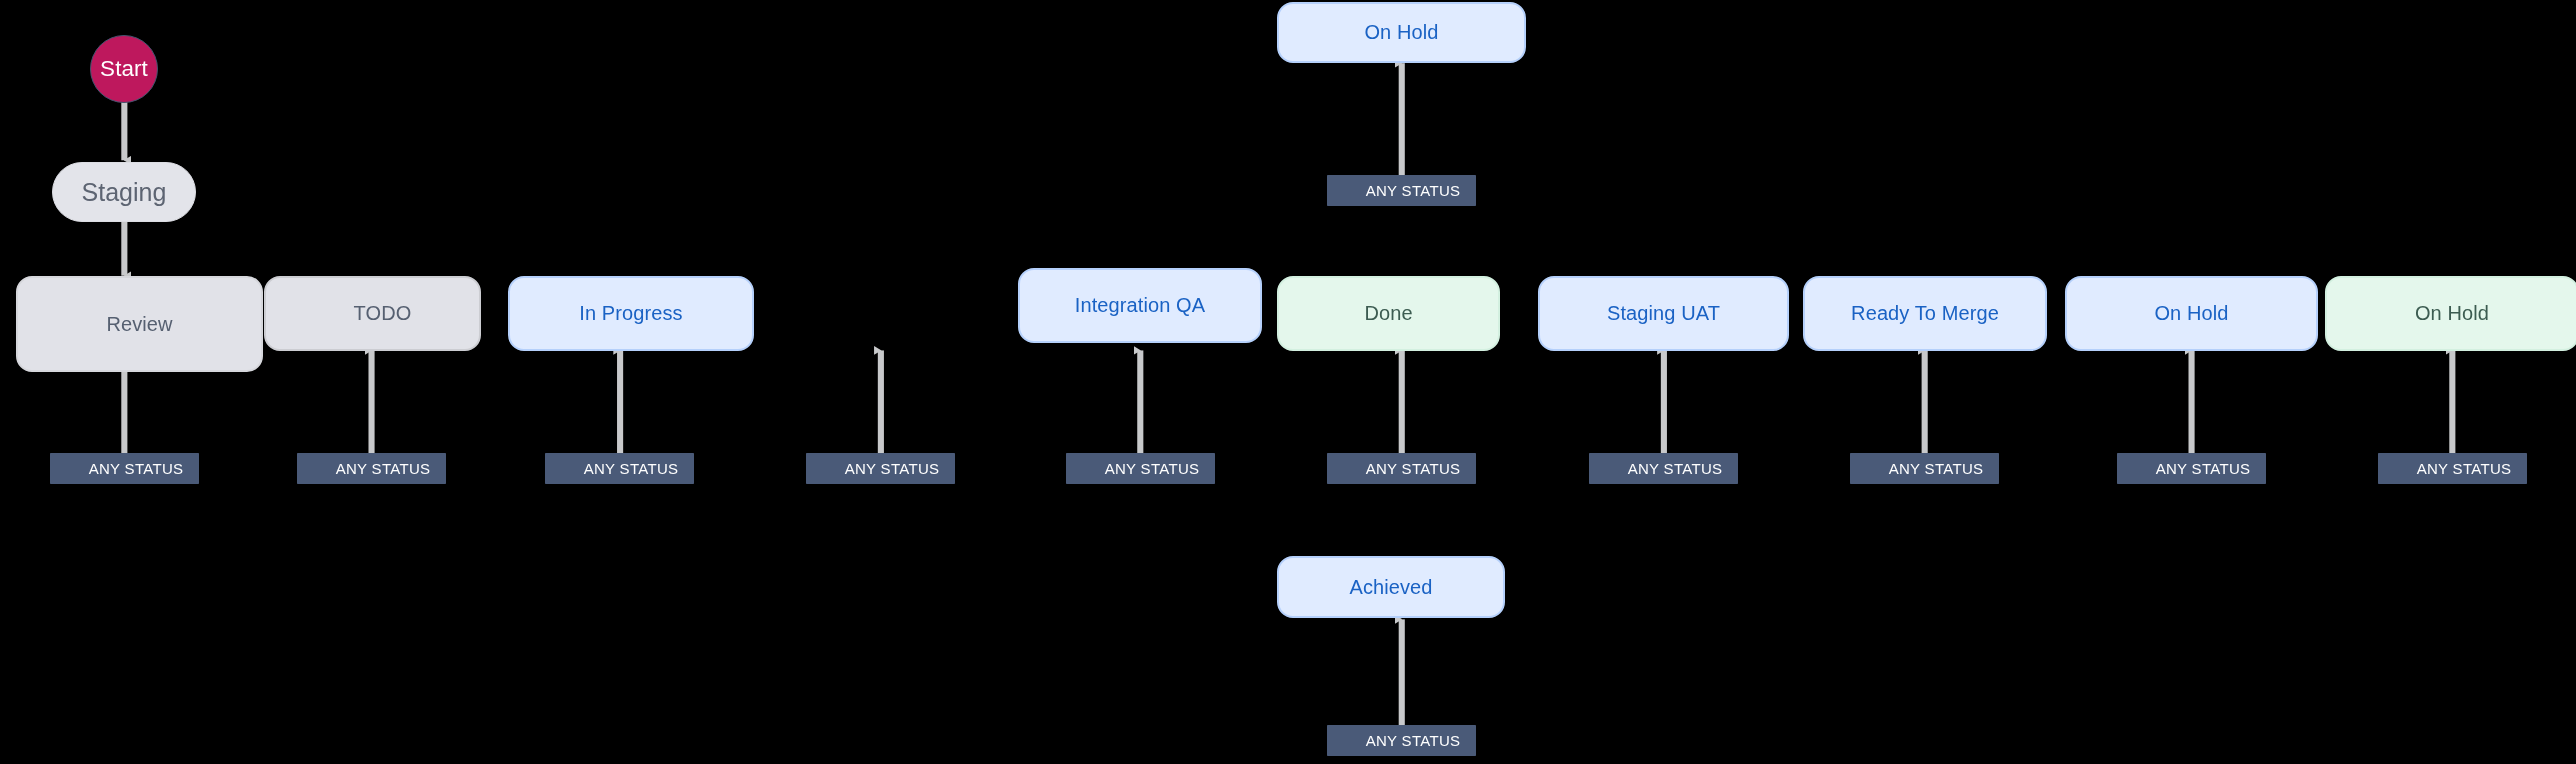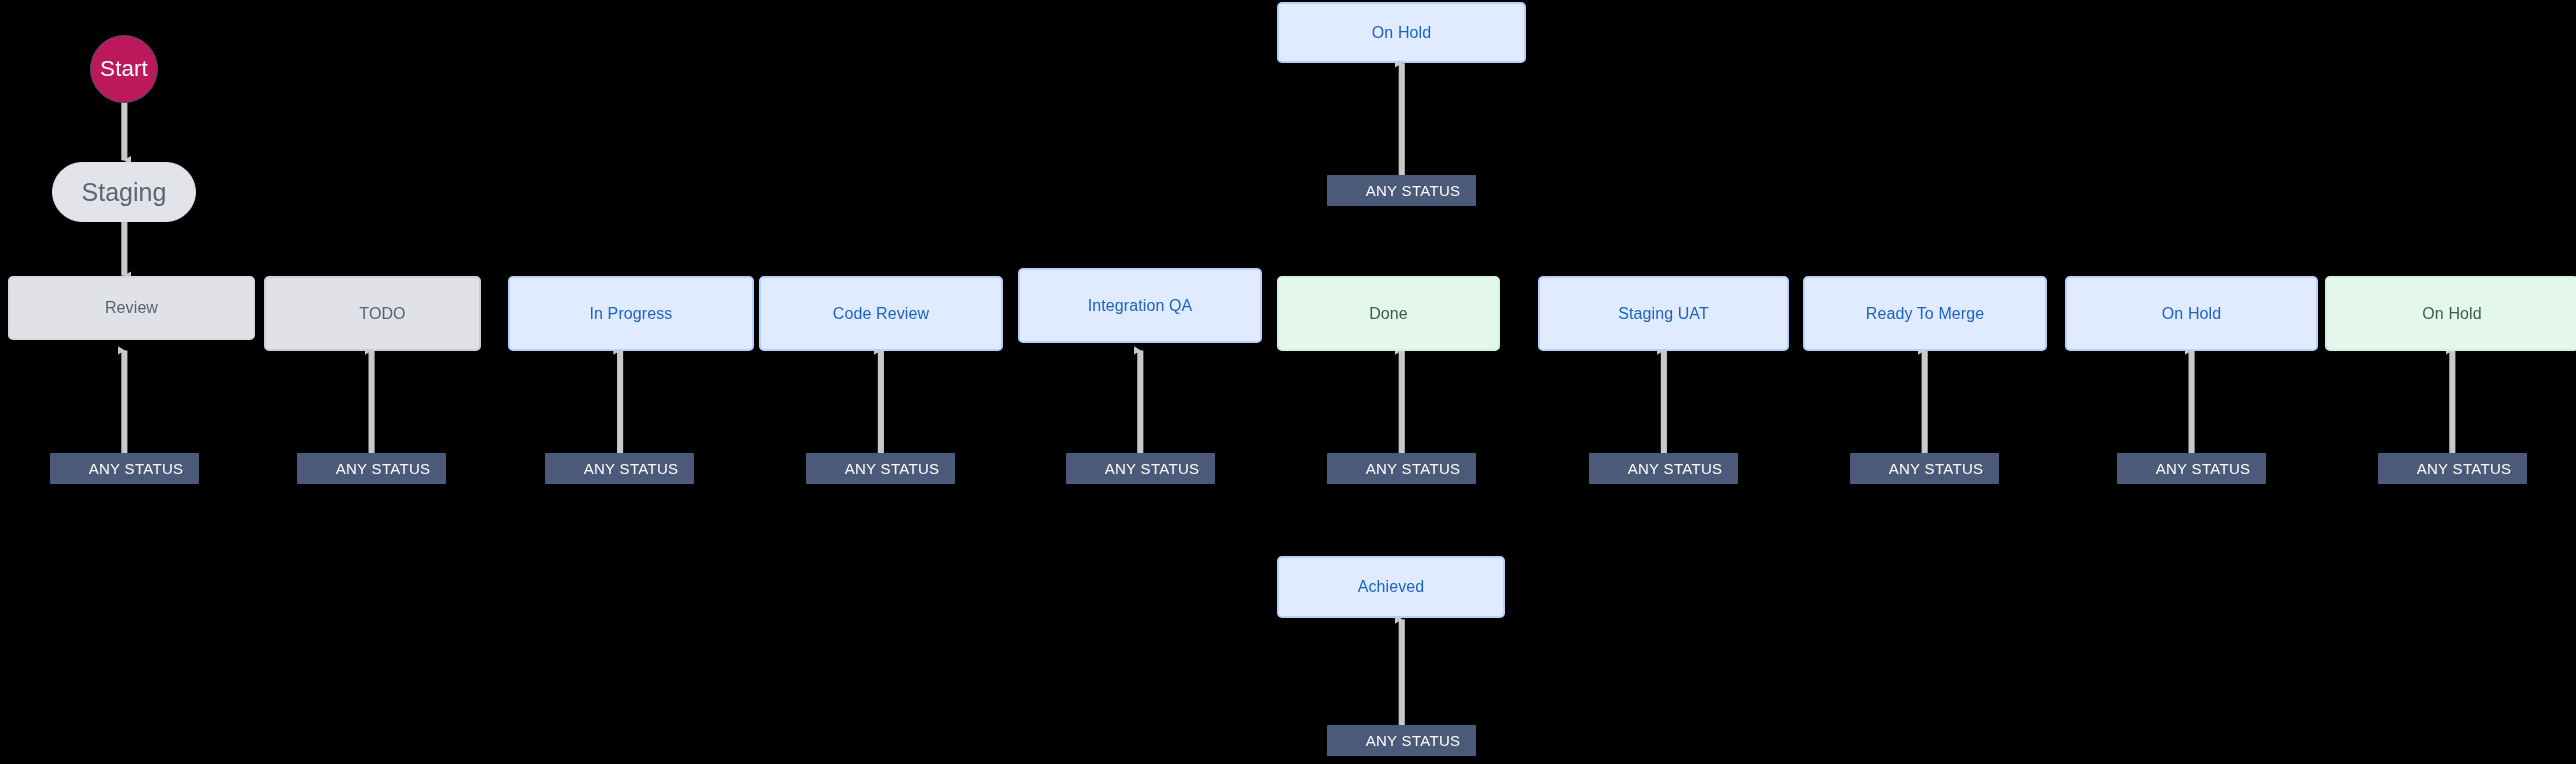--- a/index.html
+++ b/index.html
@@ -43,22 +43,22 @@
     border-radius: 30px;
     background: #e3e4ea;
     border: 1.4px solid #dcdde3;
     color: #5d6472;
     font-size: 25px;
     font-weight: 400;
   }
 
   
   .node.status {
-    border-radius: 5px;
-    font-size: 16px;
+    border-radius: 16px;
+    font-size: 20px;
     font-weight: 400;
     letter-spacing: 0.1px;
   }
   .node.status.grey {
     background: #e1e2e8;
     border: 2px solid #d6d7dc;
     color: #566071;
   }
   .node.status.grey2 {
     background: #e1e2e8;
@@ -151,32 +151,29 @@
     <span>Staging</span>
   </div>
 
   <div class="node status blue" style="left:1277px; top:2px; width:249px; height:61px;">
     <span>On Hold</span>
   </div>
   <div class="chip" style="left:1327px; top:175px; width:149px; height:31px;">
     <span>ANY STATUS</span>
   </div>
 
-  <div class="node status grey" style="left:8px; top:276px; width:247px; height:64px;">
+  <div class="node status grey" style="left:16px; top:276px; width:247px; height:96px;">
     <span>Review</span>
   </div>
   <div class="node status grey2" style="left:264px; top:276px; width:217px; height:75px;padding-left:20px;">
     <span>TODO</span>
   </div>
   <div class="node status blue" style="left:508px; top:276px; width:246px; height:75px;">
     <span>In Progress</span>
   </div>
-  <div class="node status blue" style="left:759px; top:276px; width:244px; height:75px;">
-    <span>Code Review</span>
-  </div>
   <div class="node status blue" style="left:1018px; top:268px; width:244px; height:75px;">
     <span>Integration QA</span>
   </div>
   <div class="node status green" style="left:1277px; top:276px; width:223px; height:75px;text-align:center;">
     <span>Done</span>
   </div>
   <div class="node status blue" style="left:1538px; top:276px; width:251px; height:75px;text-align:right;">
     <span>Staging UAT</span>
   </div>
   <div class="node status blue" style="left:1803px; top:276px; width:244px; height:75px;">

